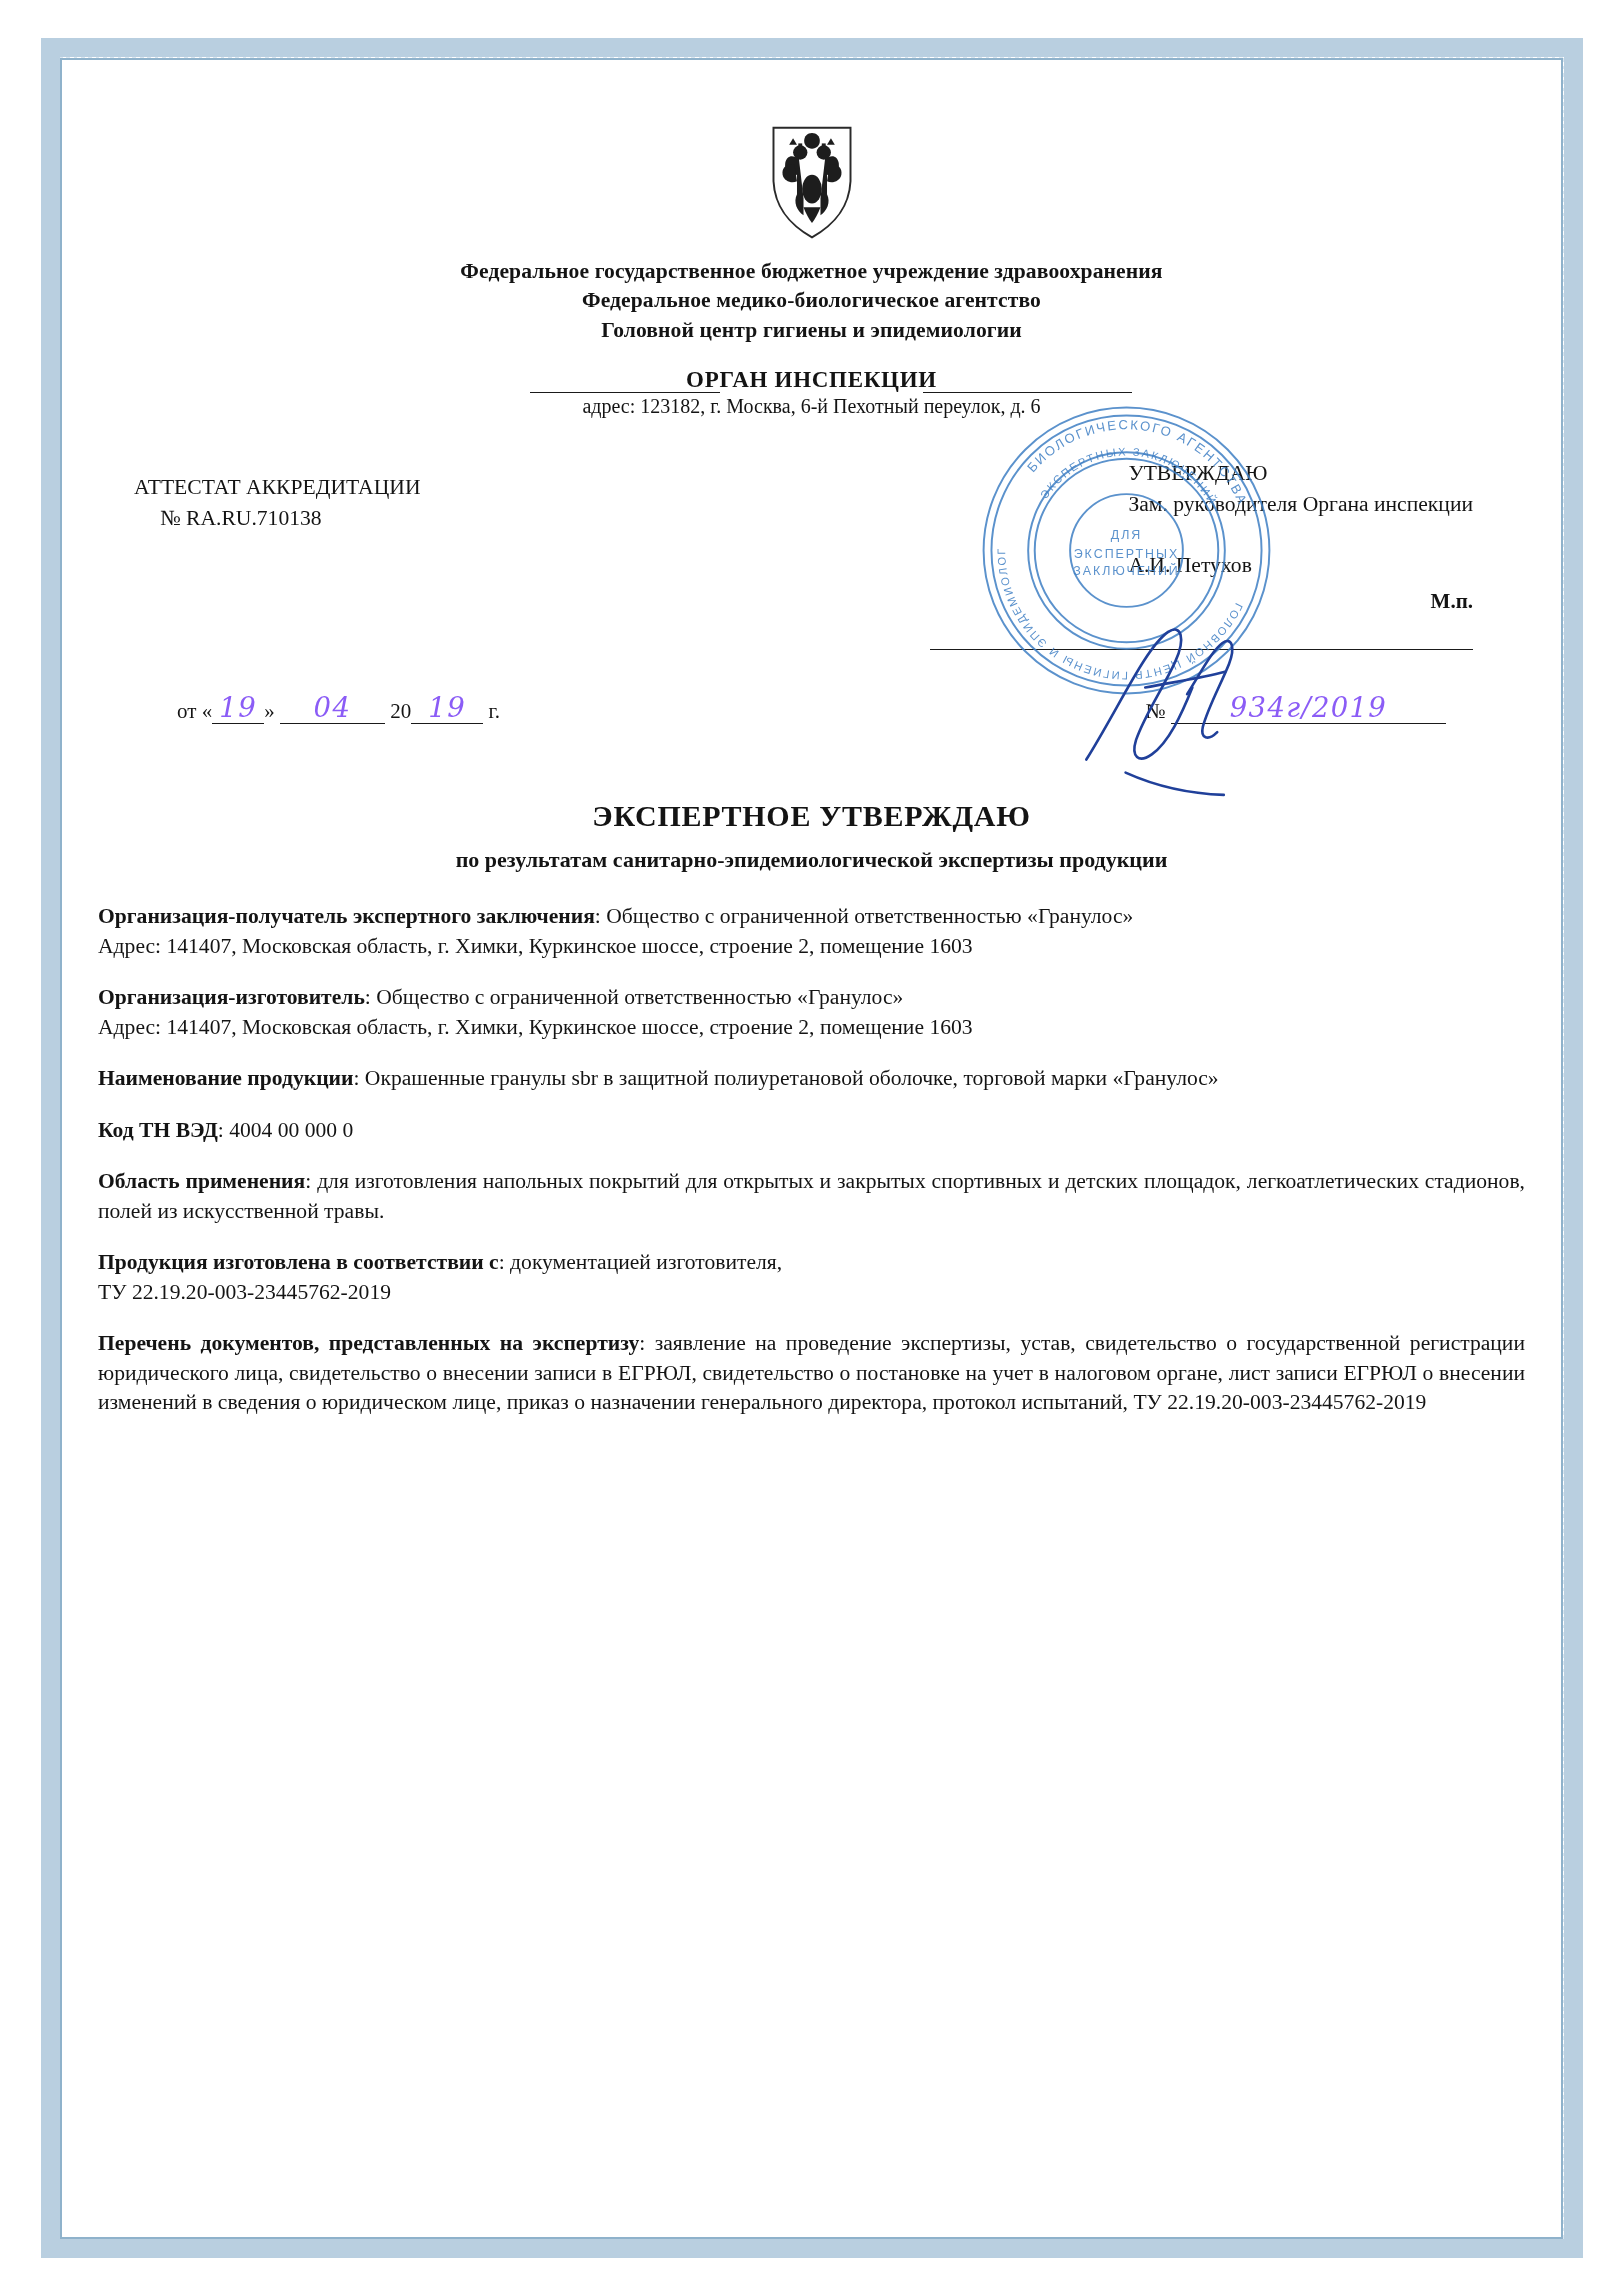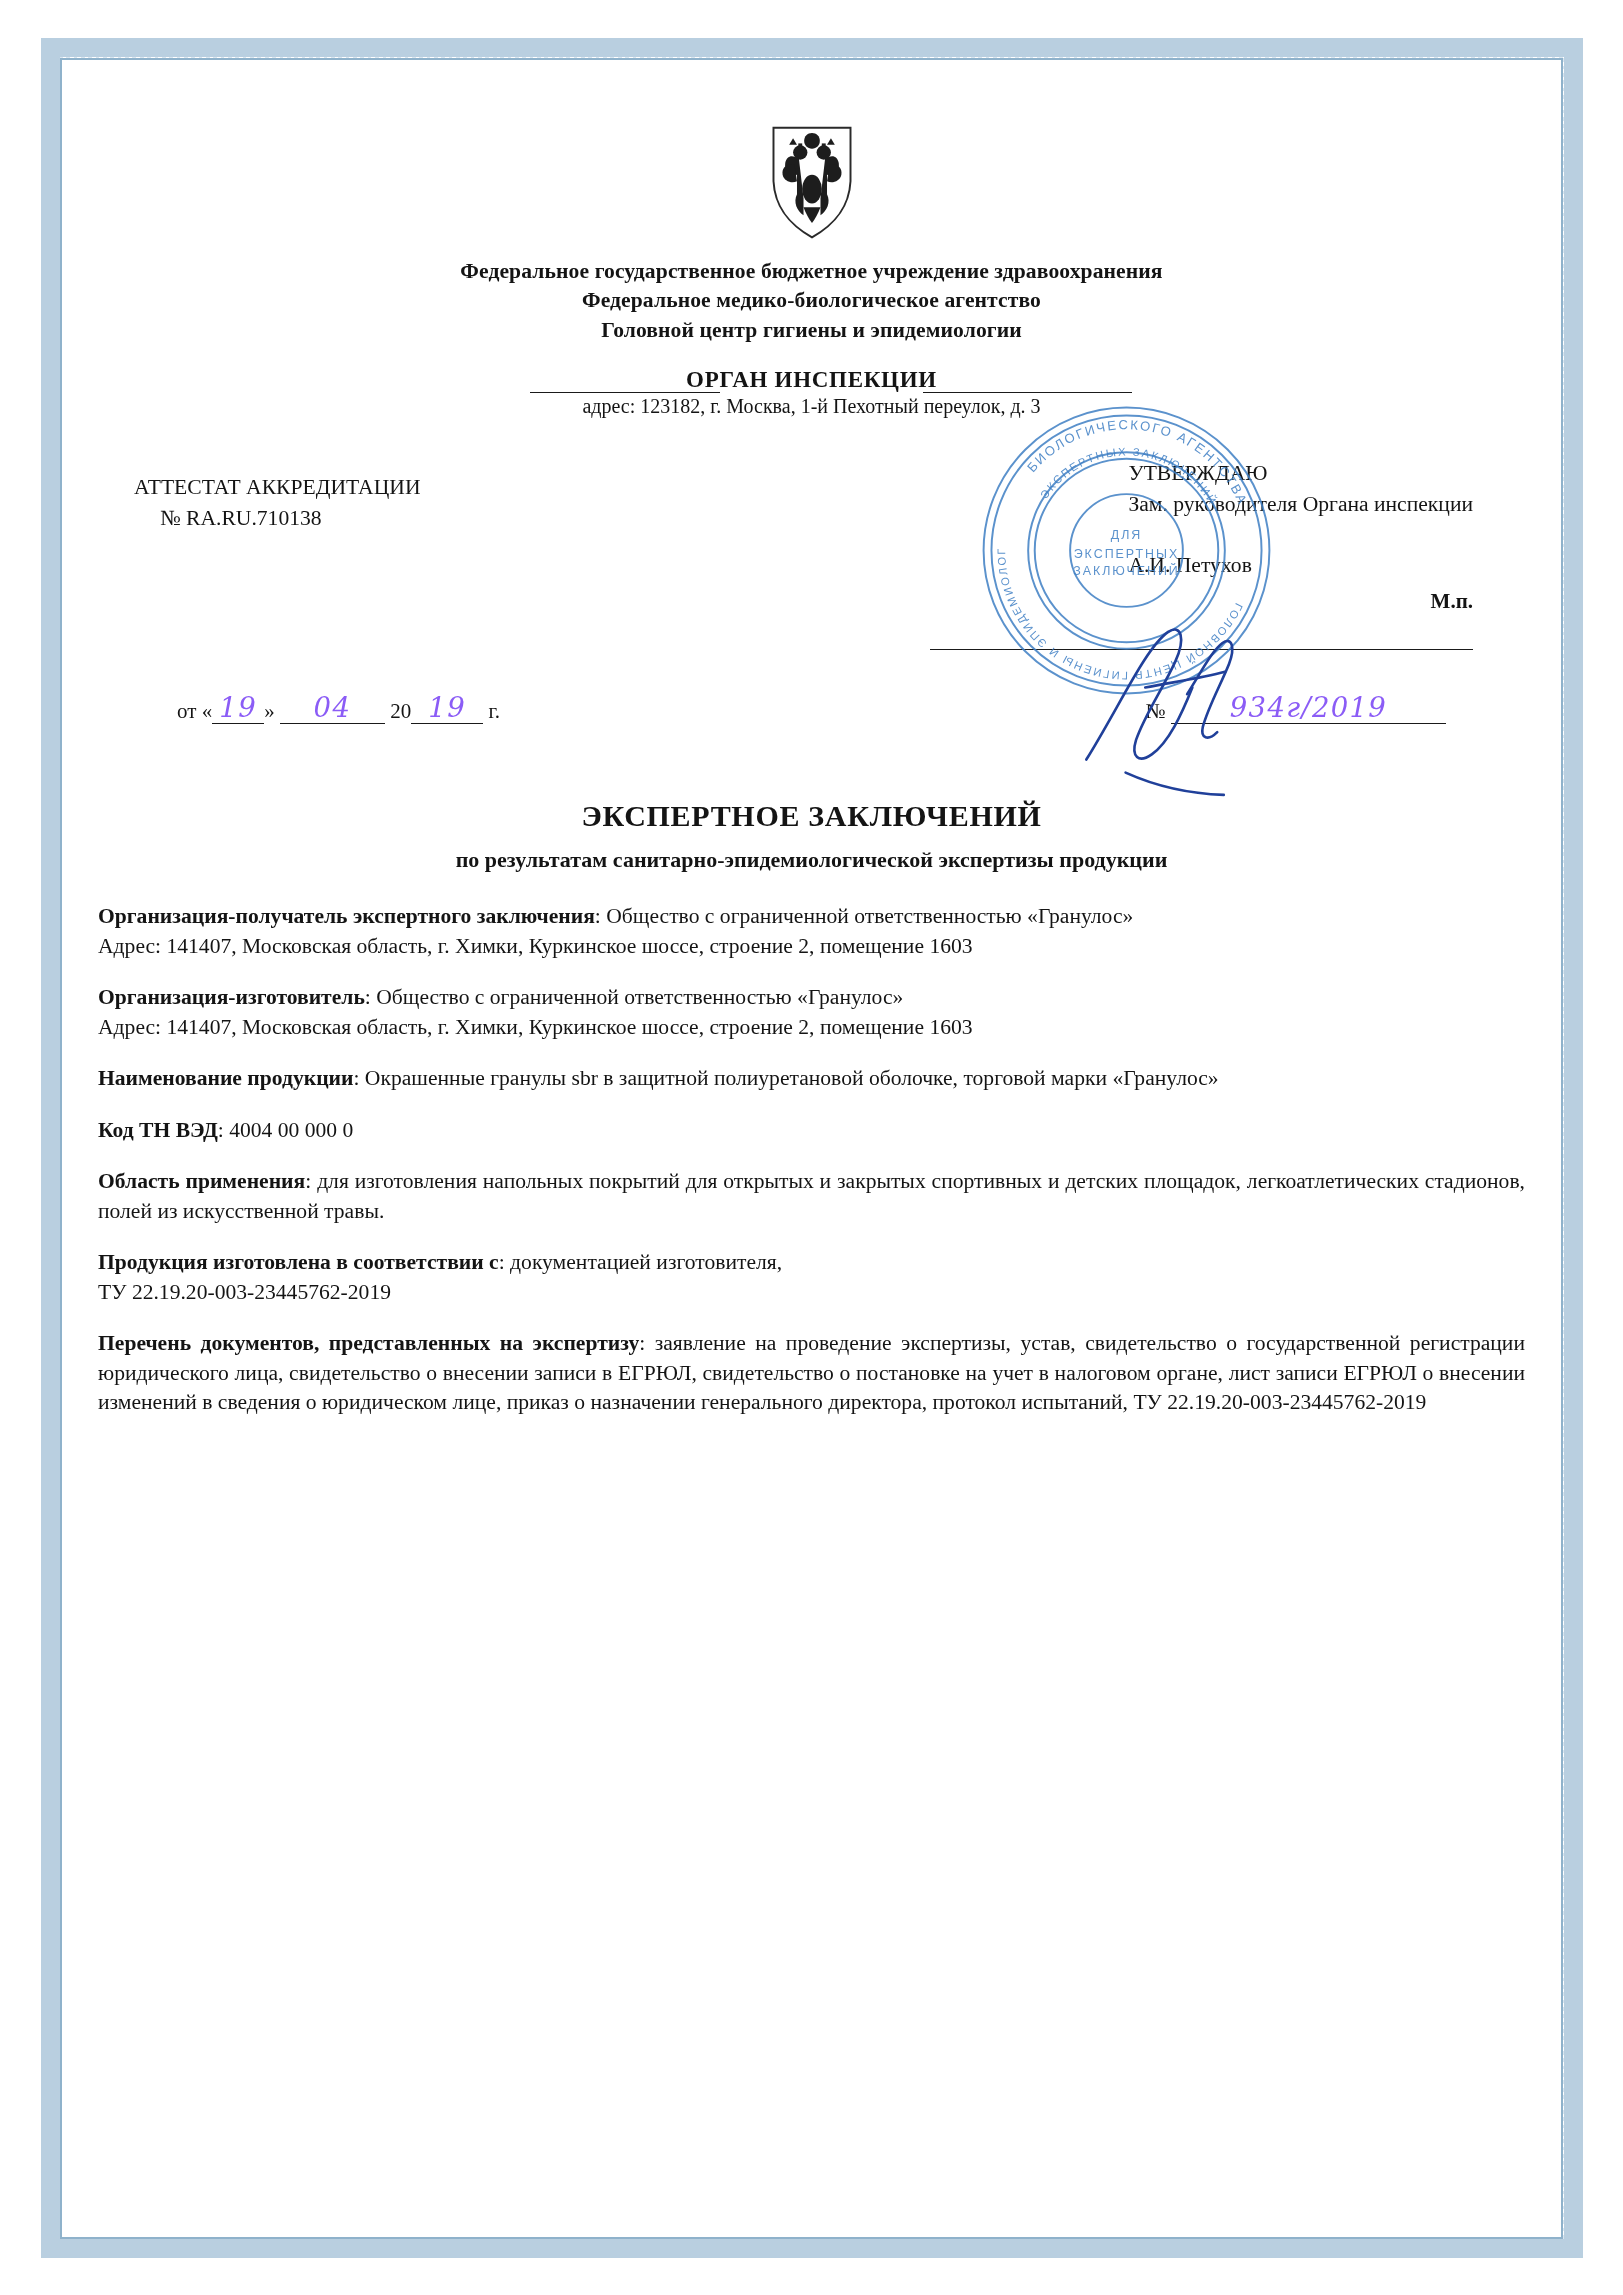--- a/index.html
+++ b/index.html
@@ -275,21 +275,21 @@
     <div>Федеральное государственное бюджетное учреждение здравоохранения</div>
     <div>Федеральное медико-биологическое агентство</div>
     <div>Головной центр гигиены и эпидемиологии</div>
   </div>
 
   <div class="inspection-title">
     <span class="rule-left"></span>
     <span class="rule-right"></span>
     <span>ОРГАН ИНСПЕКЦИИ</span>
   </div>
-  <div class="addr-line">адрес: 123182, г. Москва, 1-й Пехотный переулок, д. 3</div>
+  <div class="addr-line">адрес: 123182, г. Москва, 6-й Пехотный переулок, д. 6</div>
 
   <div class="mid-row">
     <div class="accred">
       <div>АТТЕСТАТ АККРЕДИТАЦИИ</div>
       <div class="no">№ RA.RU.710138</div>
     </div>
     <div class="approve">
       <div>УТВЕРЖДАЮ</div>
       <div>Зам. руководителя Органа инспекции</div>
       <div class="name-row">
@@ -306,21 +306,21 @@
       <span class="blank b-mon hand">04</span>
       <span>20</span><span class="blank b-year hand">19</span>
       <span>г.</span>
     </div>
     <div class="date-right">
       <span>№</span>
       <span class="blank b-num hand">934г/2019</span>
     </div>
   </div>
 
-  <div class="doc-title">ЭКСПЕРТНОЕ ЗАКЛЮЧЕНИЙ</div>
+  <div class="doc-title">ЭКСПЕРТНОЕ УТВЕРЖДАЮ</div>
   <div class="doc-subtitle">по результатам санитарно-эпидемиологической экспертизы продукции</div>
 
   <div class="body-block">
 
 
     <p class="para">
       <span class="lbl">Организация-получатель экспертного заключения</span><span>: Общество с ограниченной ответственностью «Гранулос»</span>
       <span class="nowrapline">Адрес: 141407, Московская область, г. Химки, Куркинское шоссе, строение 2, помещение 1603</span>
     </p>
 

